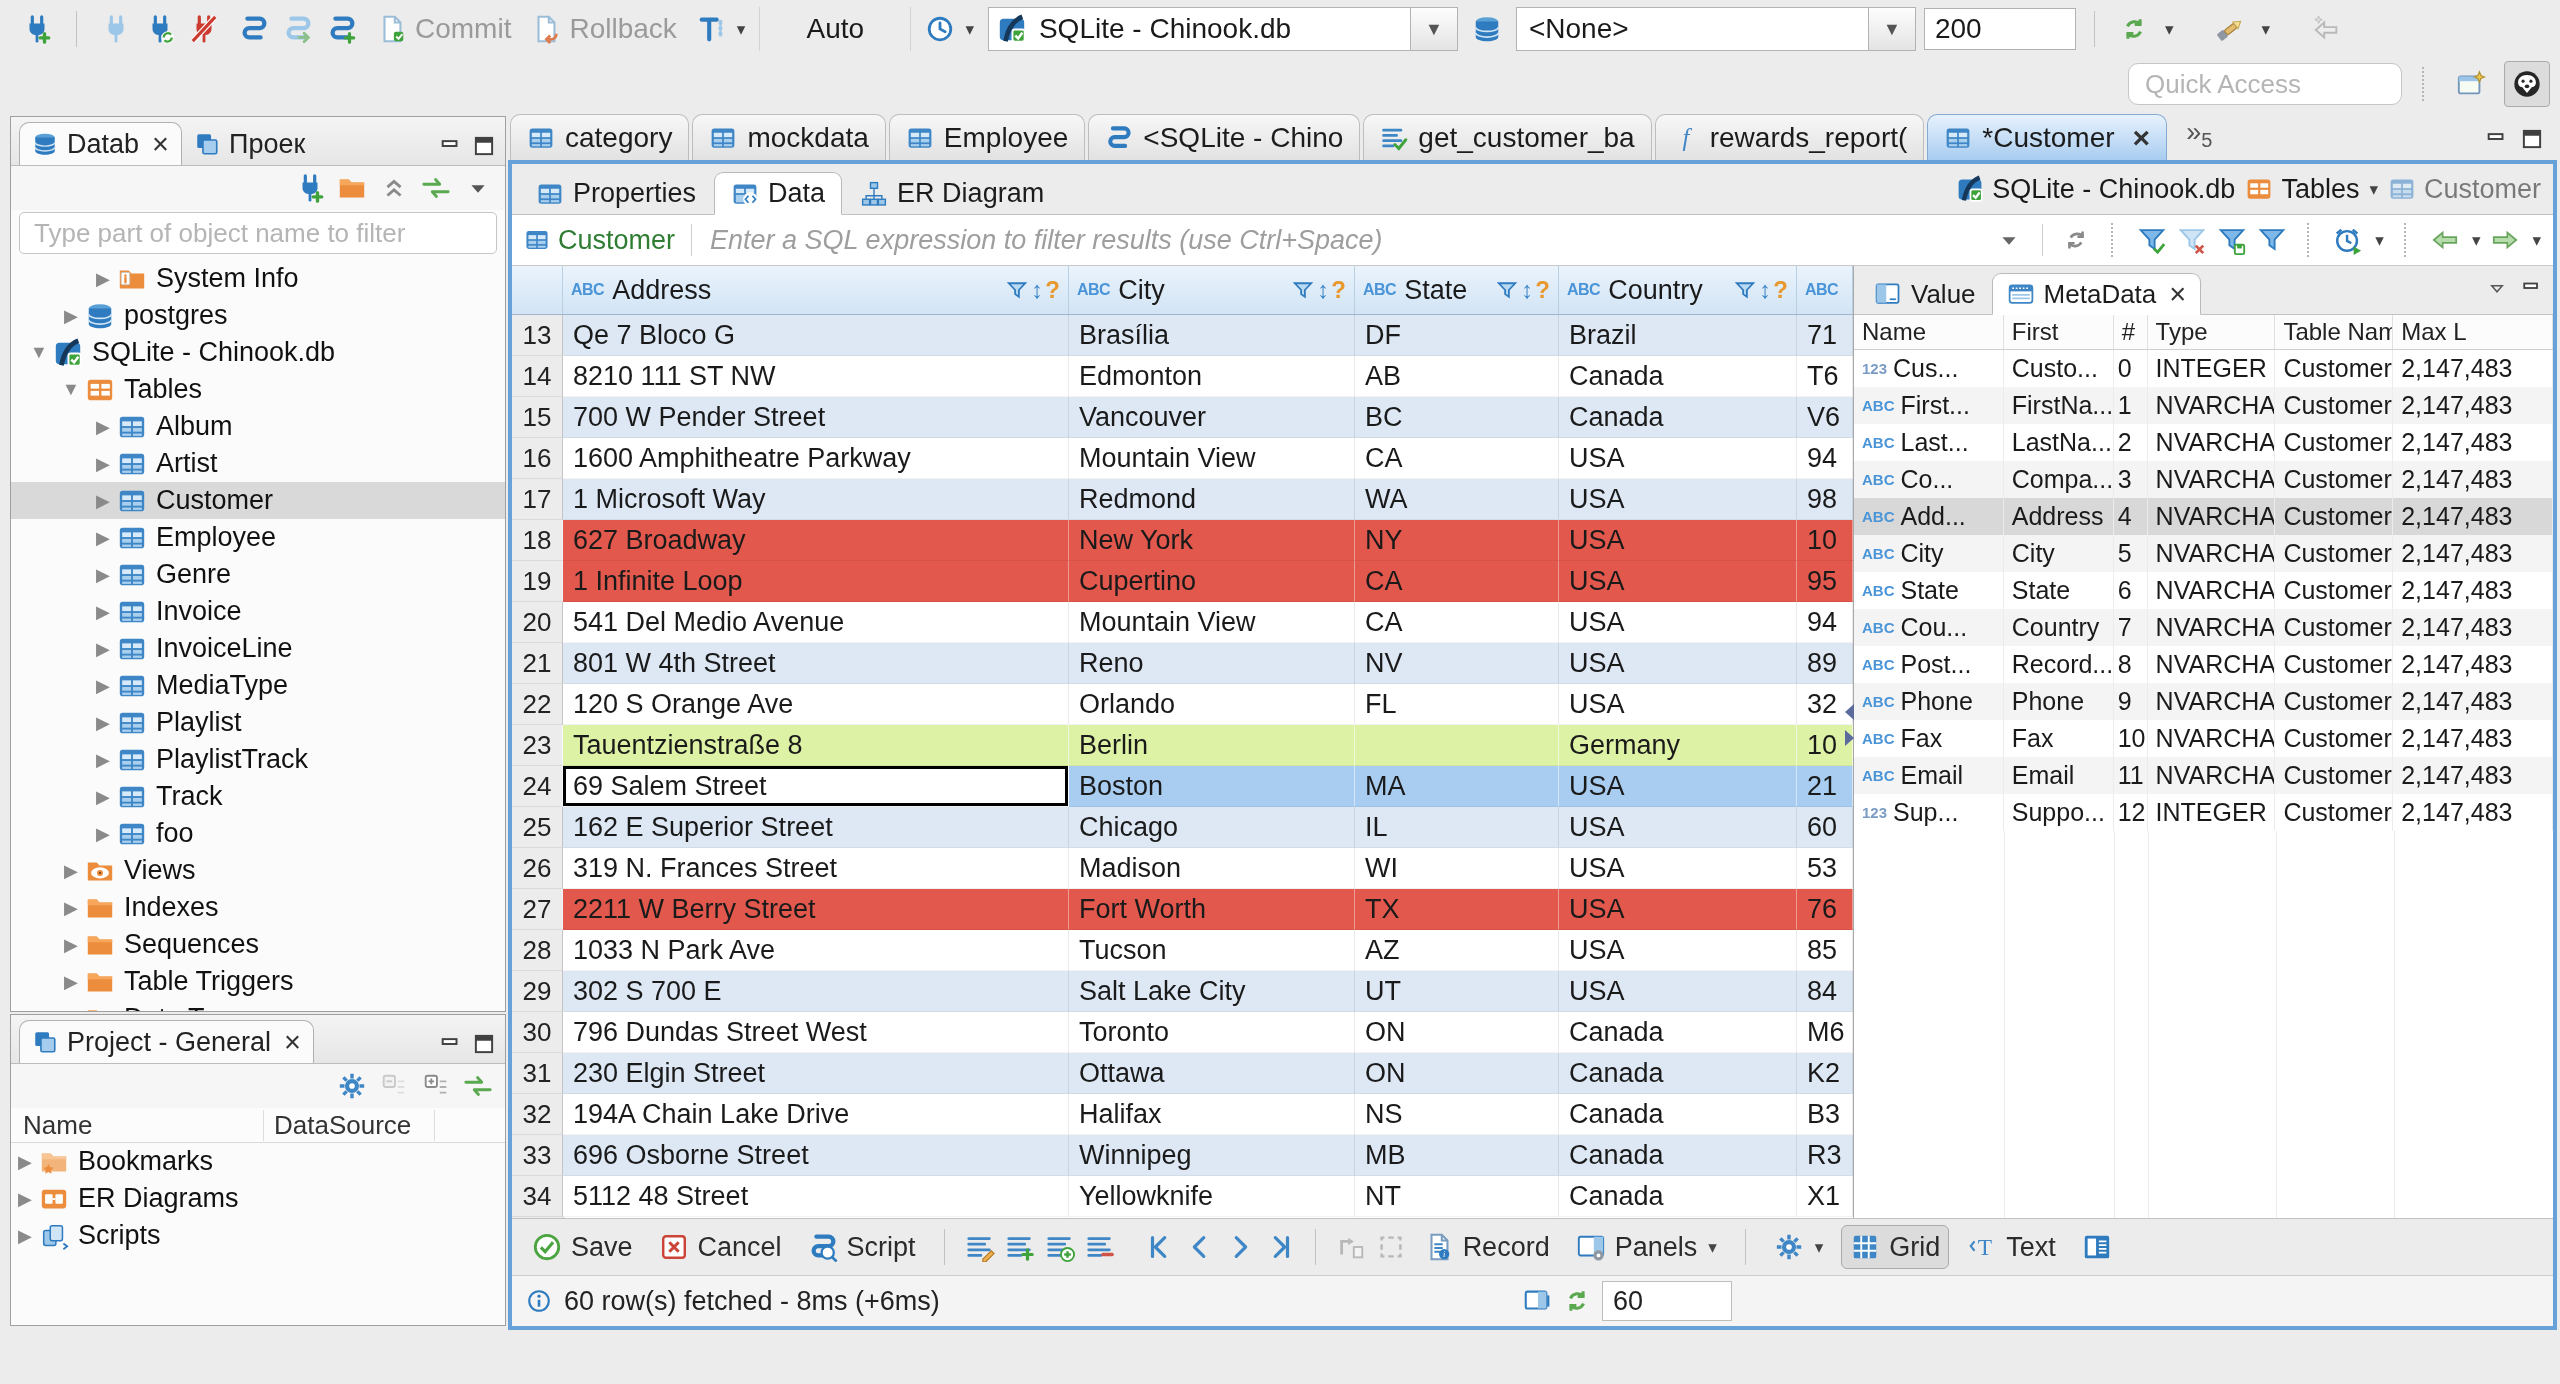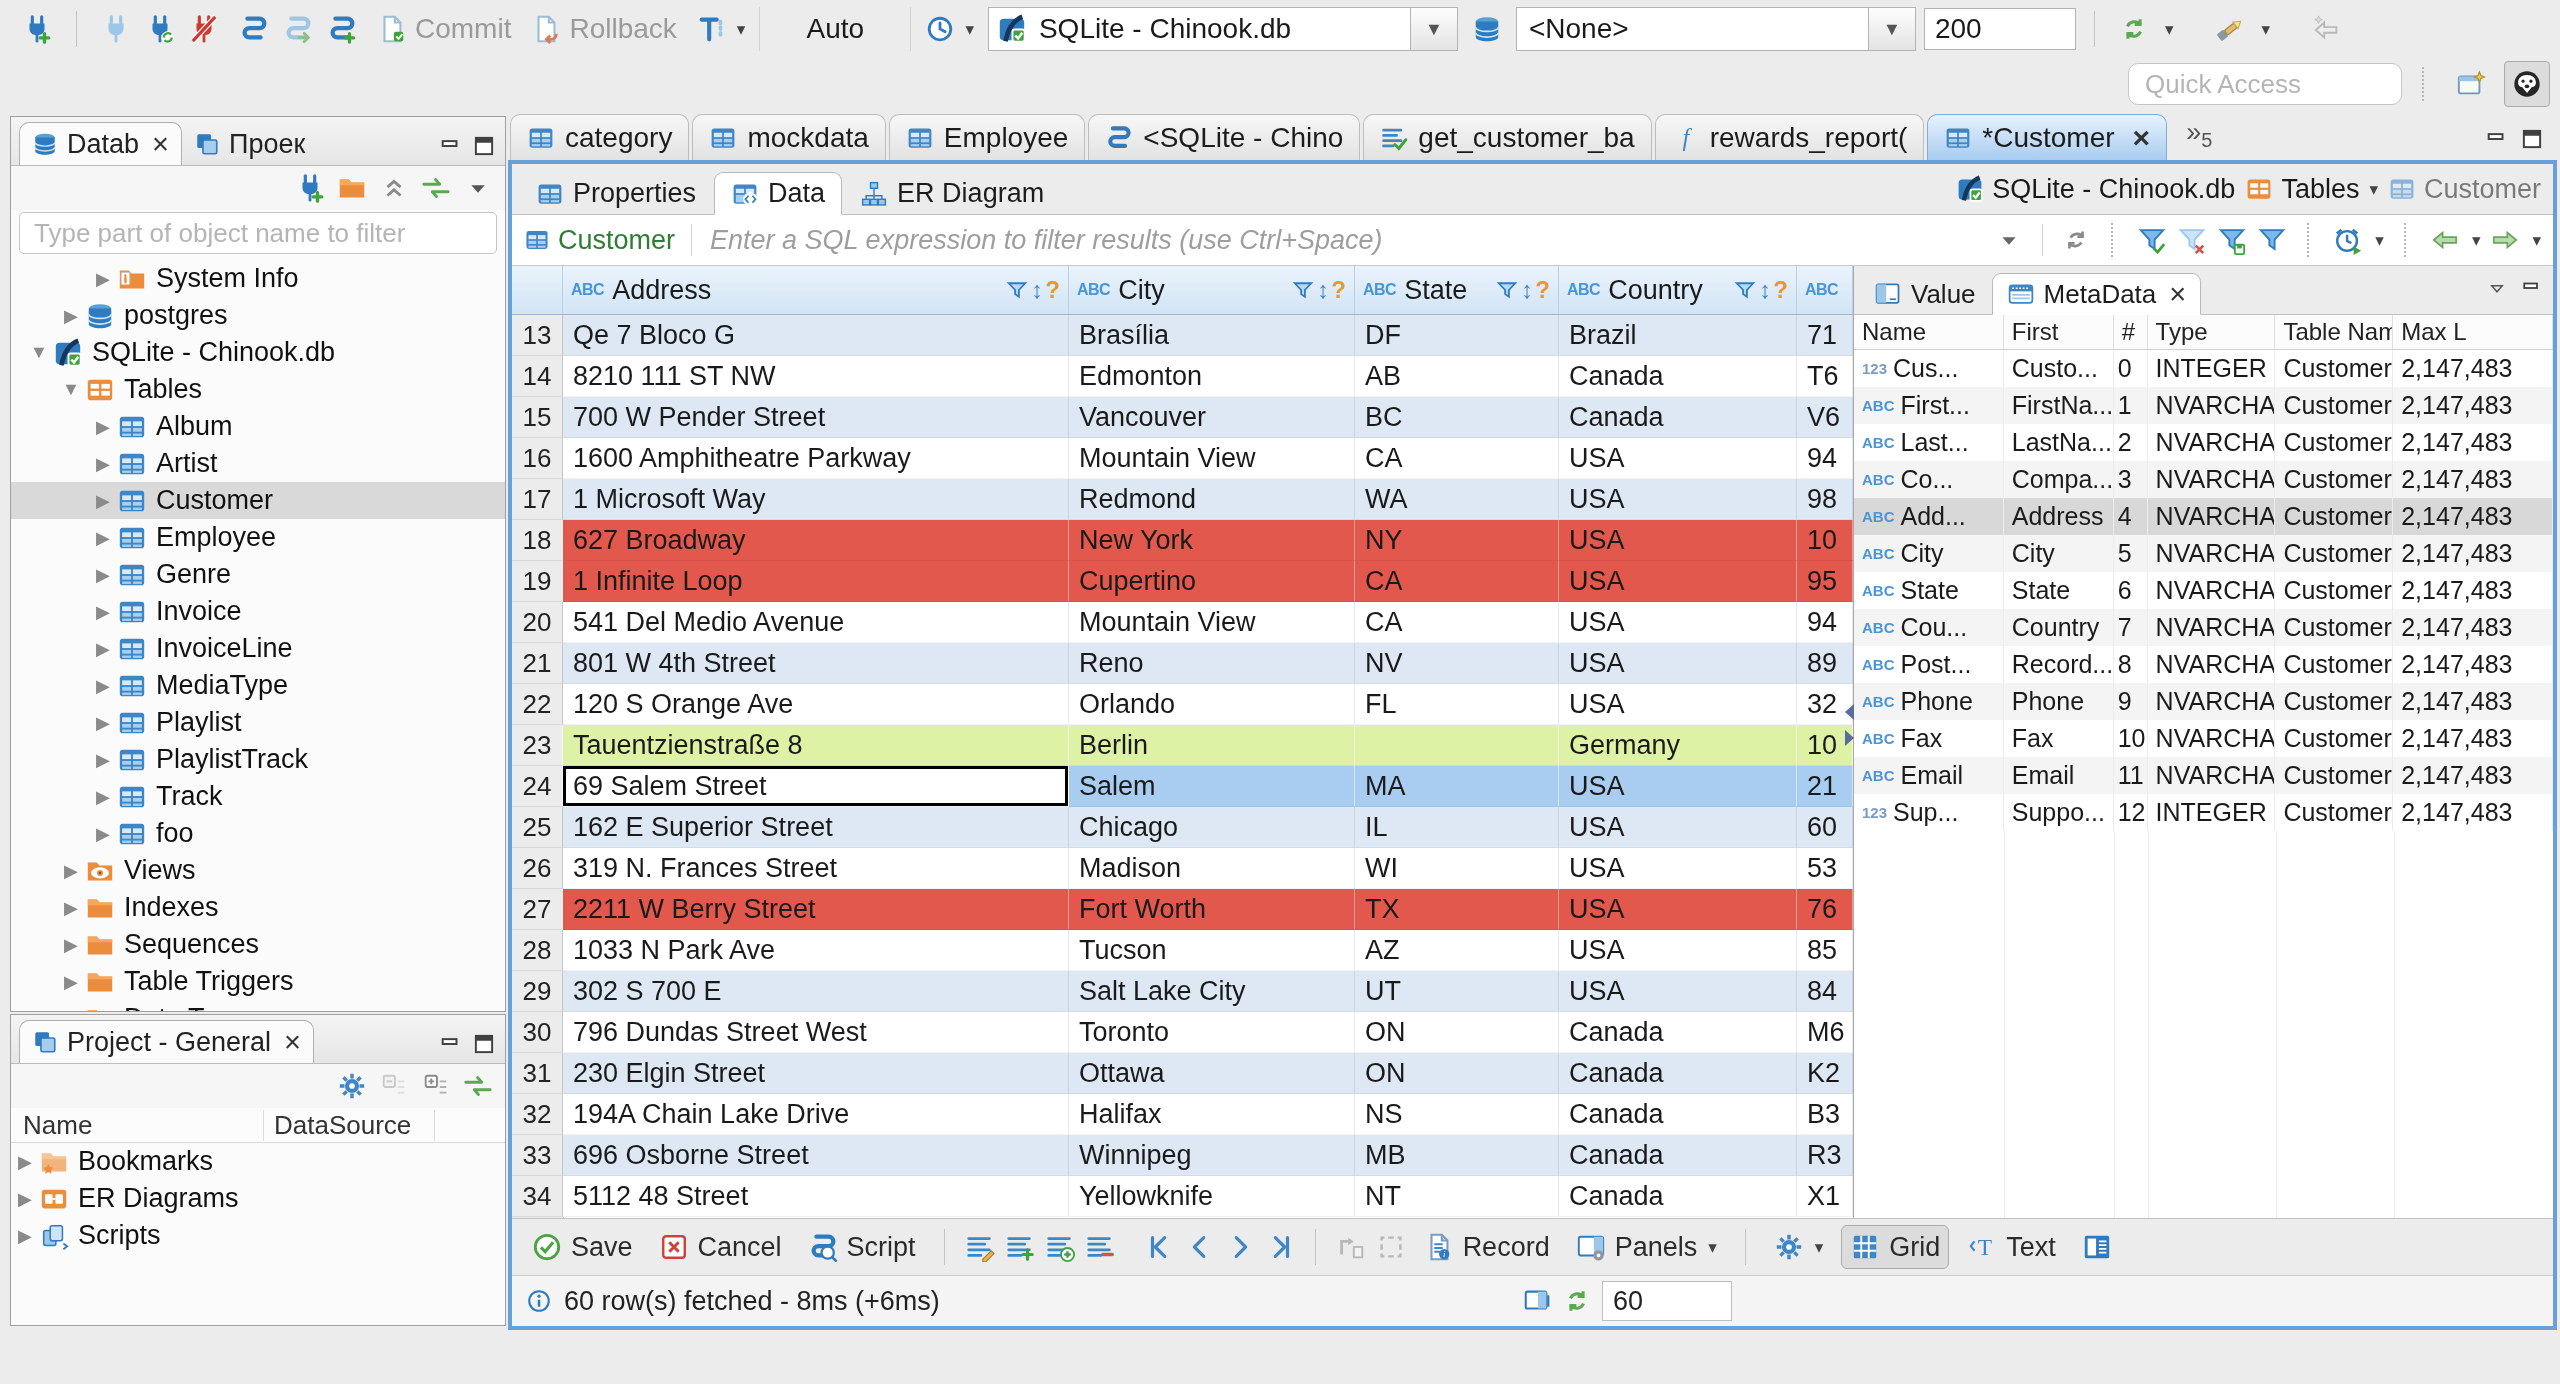--- a/index.html
+++ b/index.html
@@ -1169,21 +1169,21 @@
               <div class="gc num" style="width:51px">23</div>
               <div class="gc" style="width:506px">Tauentzienstraße 8</div>
               <div class="gc" style="width:286px">Berlin</div>
               <div class="gc" style="width:204px"></div>
               <div class="gc" style="width:238px">Germany</div>
               <div class="gc" style="width:56px">10</div>
             </div>
             <div class="grow selected">
               <div class="gc num" style="width:51px">24</div>
               <div class="gc cell-focus" style="width:506px">69 Salem Street</div>
-              <div class="gc" style="width:286px">Salem</div>
+              <div class="gc" style="width:286px">Boston</div>
               <div class="gc" style="width:204px">MA</div>
               <div class="gc" style="width:238px">USA</div>
               <div class="gc" style="width:56px">21</div>
             </div>
             <div class="grow odd">
               <div class="gc num" style="width:51px">25</div>
               <div class="gc" style="width:506px">162 E Superior Street</div>
               <div class="gc" style="width:286px">Chicago</div>
               <div class="gc" style="width:204px">IL</div>
               <div class="gc" style="width:238px">USA</div>

